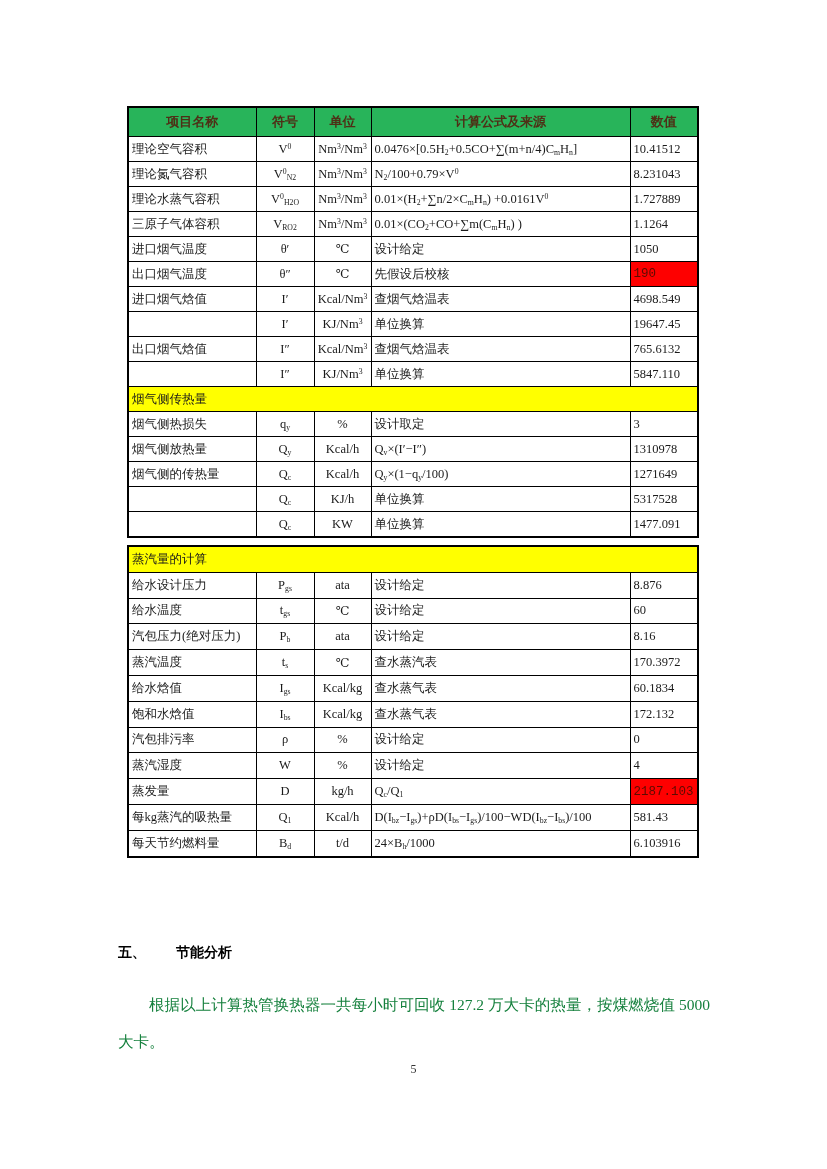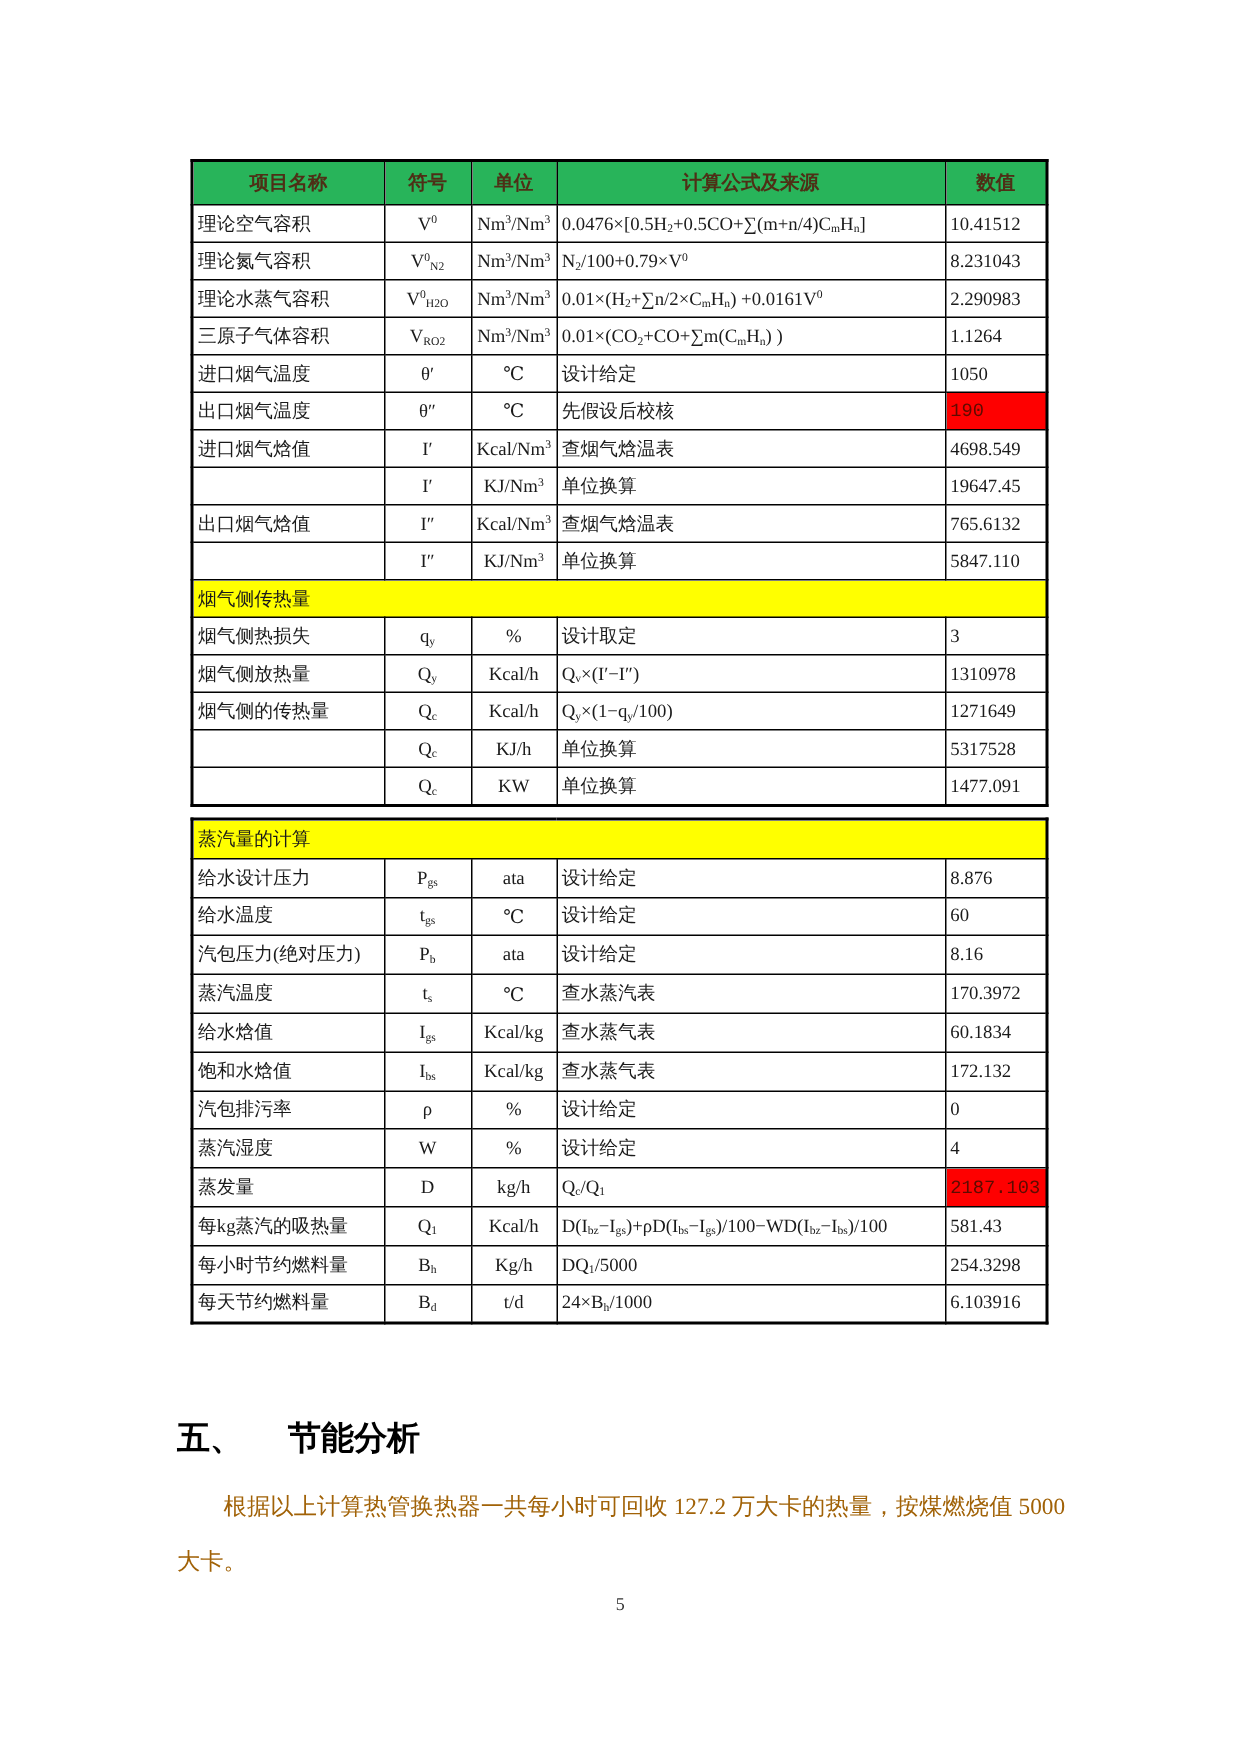--- a/index.html
+++ b/index.html
@@ -39,26 +39,26 @@
   td.formula{text-align:left;}
   td.value{text-align:left;}
   td.section{
     background:var(--yellow);text-align:left;font-size:13px;padding-left:4px;
   }
   td.hl{background:var(--red);color:var(--red-text);font-family:Liberation Mono, monospace;}
   sup,sub{font-size:0.62em;line-height:0;}
   sub{vertical-align:-0.25em;}
   sup{vertical-align:0.55em;}
   #analysis-heading{
-    position:absolute;left:118px;top:944px;font-size:22px;font-weight:bold;color:#000;
+    position:absolute;left:118px;top:944px;font-size:14px;font-weight:bold;color:#000;
   }
   #analysis-heading .ttl{margin-left:30px;}
   #analysis-paragraph{
     position:absolute;left:118px;top:986px;width:592px;
-    font-size:15.5px;line-height:37px;text-align:justify;text-indent:2em;color:#a16207;
+    font-size:15.5px;line-height:37px;text-align:justify;text-indent:2em;color:#15803d;
   }
   #page-number{
     position:absolute;left:0;top:1062px;width:100%;text-align:center;
     font-size:12px;color:#333;
   }
 </style>
 </head>
 <body>
 
 <table class="calc" id="table1">
@@ -91,21 +91,21 @@
         <td class="sym">V<sup>0</sup><sub>N2</sub></td>
         <td class="unit">Nm<sup>3</sup>/Nm<sup>3</sup></td>
         <td class="formula">N<sub>2</sub>/100+0.79×V<sup>0</sup></td>
         <td class="value">8.231043</td>
       </tr>
       <tr>
         <td class="name">理论水蒸气容积</td>
         <td class="sym">V<sup>0</sup><sub>H2O</sub></td>
         <td class="unit">Nm<sup>3</sup>/Nm<sup>3</sup></td>
         <td class="formula">0.01×(H<sub>2</sub>+∑n/2×C<sub>m</sub>H<sub>n</sub>) +0.0161V<sup>0</sup></td>
-        <td class="value">2.290983</td>
+        <td class="value">1.727889</td>
       </tr>
       <tr>
         <td class="name">三原子气体容积</td>
         <td class="sym">V<sub>RO2</sub></td>
         <td class="unit">Nm<sup>3</sup>/Nm<sup>3</sup></td>
         <td class="formula">0.01×(CO<sub>2</sub>+CO+∑m(C<sub>m</sub>H<sub>n</sub>) )</td>
         <td class="value">1.1264</td>
       </tr>
       <tr>
         <td class="name">进口烟气温度</td>
@@ -266,27 +266,20 @@
         <td class="value hl">2187.103</td>
       </tr>
       <tr>
         <td class="name">每kg蒸汽的吸热量</td>
         <td class="sym">Q<sub>1</sub></td>
         <td class="unit">Kcal/h</td>
         <td class="formula">D(I<sub>bz</sub>−I<sub>gs</sub>)+ρD(I<sub>bs</sub>−I<sub>gs</sub>)/100−WD(I<sub>bz</sub>−I<sub>bs</sub>)/100</td>
         <td class="value">581.43</td>
       </tr>
       <tr>
-        <td class="name">每小时节约燃料量</td>
-        <td class="sym">B<sub>h</sub></td>
-        <td class="unit">Kg/h</td>
-        <td class="formula">DQ<sub>1</sub>/5000</td>
-        <td class="value">254.3298</td>
-      </tr>
-      <tr>
         <td class="name">每天节约燃料量</td>
         <td class="sym">B<sub>d</sub></td>
         <td class="unit">t/d</td>
         <td class="formula">24×B<sub>h</sub>/1000</td>
         <td class="value">6.103916</td>
       </tr>
     </tbody>
 </table>
 
 <div id="analysis-heading">

